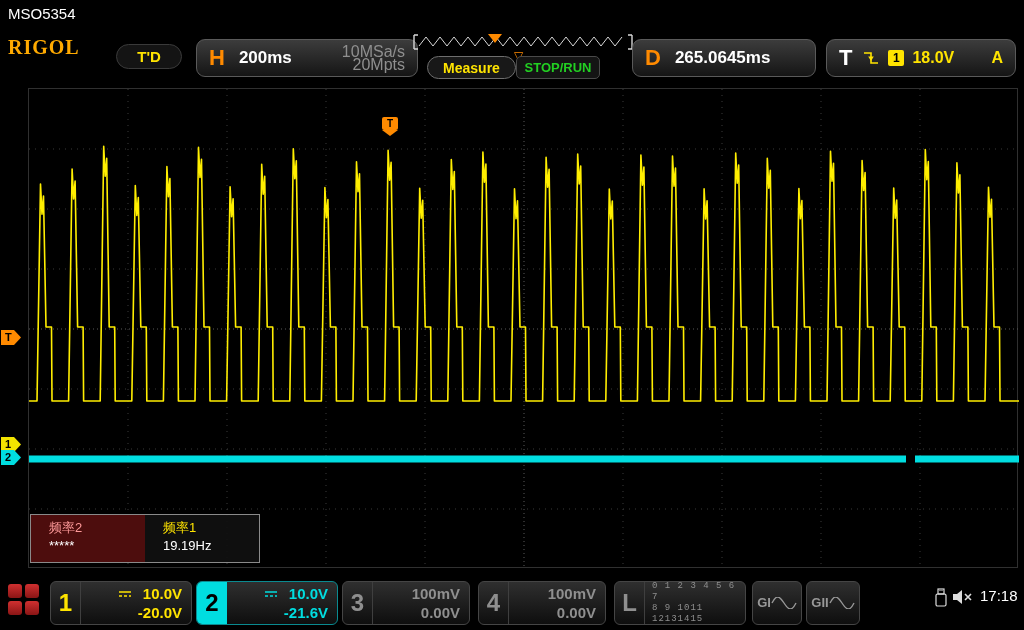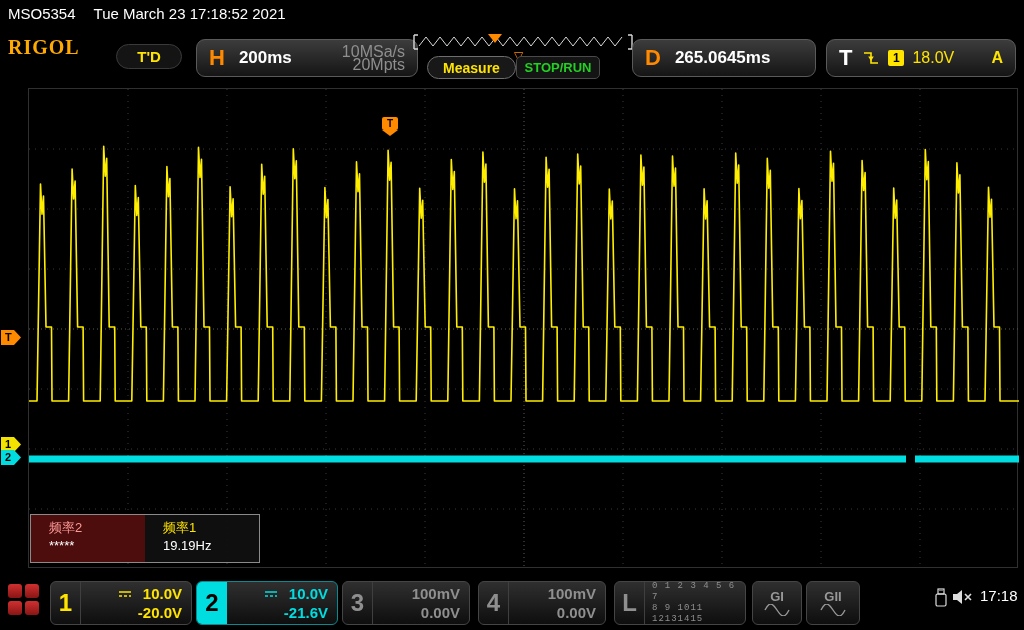--- a/index.html
+++ b/index.html
@@ -26,21 +26,21 @@
   .rates{margin-left:auto;text-align:right;font-size:16px;color:#8f8f8f;line-height:13px}
   #measure-btn{position:absolute;left:427px;top:56px;width:89px;height:23px;border-radius:12px;
                background:#181818;border:1px solid #6e6e6e;color:#ffe400;font-size:14px;font-weight:bold;
                display:flex;align-items:center;justify-content:center}
   #run-btn{position:absolute;left:516px;top:56px;width:84px;height:23px;border-radius:5px;
            background:#141414;border:1px solid #4a4a4a;color:#22cf22;font-size:13px;font-weight:bold;
            display:flex;align-items:center;justify-content:center}
   .tletter{color:#fff;font-size:22px;font-weight:bold}
   .tsrc{margin-left:8px;width:16px;height:16px;background:#ffe400;color:#000;font-size:12px;font-weight:bold;
         border-radius:2px;display:flex;align-items:center;justify-content:center}
-  .tlvl{margin-left:8px;color:#ffe400;font-size:16px;font-weight:normal}
+  .tlvl{margin-left:8px;color:#ffe400;font-size:16px;font-weight:bold}
   .tmode{margin-left:auto;color:#ffe400;font-size:16px;font-weight:bold}
   #mem-strip{position:absolute;left:413px;top:34px;width:220px;height:16px}
   #pos-indicator{position:absolute;left:514px;top:50px;color:#ff8a00;font-size:12px;line-height:12px}
 
   
   .grat{position:absolute;left:28px;top:88px;width:990px;height:480px;border:1px solid #303030}
   .grat svg{display:block}
 
   
   #trig-pos{position:absolute;left:382px;top:117px;width:16px;text-align:center}
@@ -73,34 +73,33 @@
            background:linear-gradient(#2f2f2f,#0e0e0e);display:flex;align-items:center}
   .chnum{width:30px;height:42px;font-size:24px;font-weight:bold;text-align:center;line-height:42px;
          border-right:1px solid #3f3f3f}
   .chnum.sel{background:#00dde0;color:#000;border-radius:5px 0 0 5px;border-right:none}
   .chvals{flex:1;text-align:right;padding-right:9px;font-size:15px;font-weight:bold;line-height:19px}
   .chvals .l1{display:flex;align-items:center;justify-content:flex-end;gap:11px}
   .ch1c{color:#ffe400}.ch2c{color:#00dde0}.choff{color:#8f8f8f}
   .dig{flex:1;font-family:"Liberation Mono",monospace;font-size:9px;line-height:11px;color:#8f8f8f;
        padding-left:7px;letter-spacing:1px}
   .genblock{position:absolute;top:5px;height:44px;border:1px solid #454545;border-radius:6px;
-            background:linear-gradient(#2f2f2f,#0e0e0e);display:flex;flex-direction:column;
+            background:linear-gradient(#2f2f2f,#0e0e0e);display:flex;flex-direction:row;
             align-items:center;justify-content:center;color:#989898}
   .genlabel{font-size:13px;font-weight:bold;line-height:14px}
   .clock{position:absolute;left:980px;top:11px;color:#fff;font-size:15px;font-weight:normal}
   .sicon{position:absolute;top:12px}
 </style>
 </head>
 <body>
 
 <div class="screen">
 
   <div class="titlebar">
     <span>MSO5354</span>
-    <span>Tue March 23 17:18:52 2021</span>
   </div>
 
   <div class="logo">RIGOL</div>
   <div id="td-pill">T'D</div>
 
   <div class="hdrbtn" id="h-btn">
     <span class="hletter">H</span>
     <span class="hval">200ms</span>
     <span class="rates">
       <span>10MSa/s</span><br>

